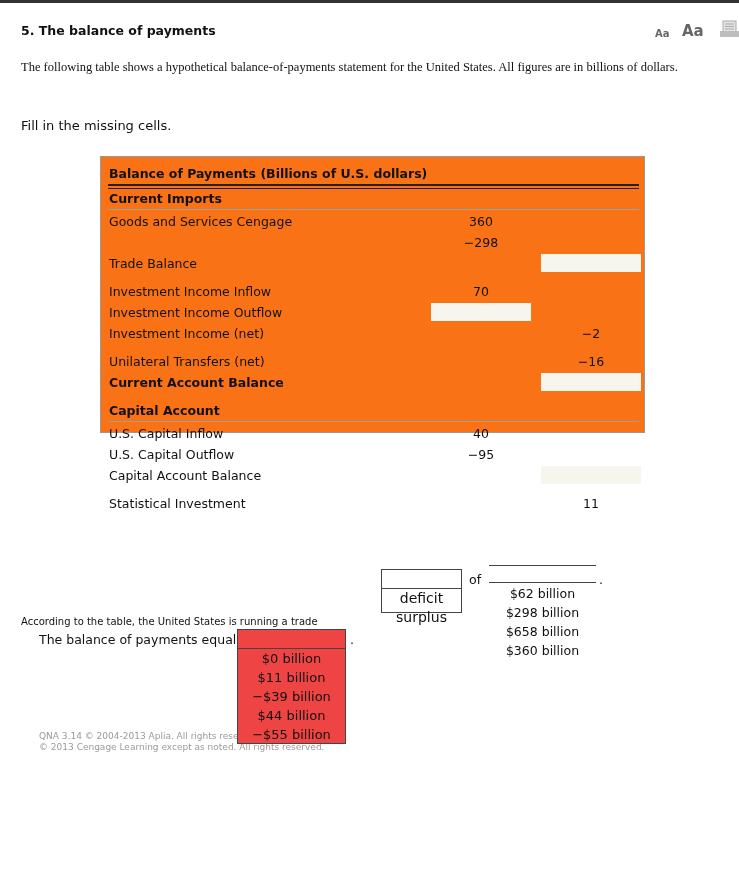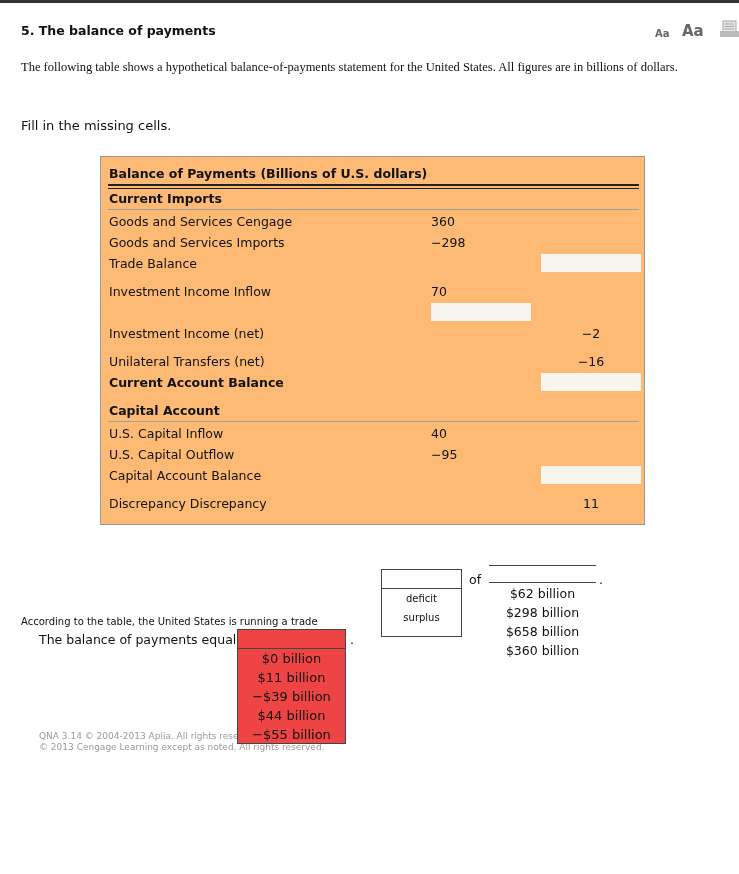--- a/index.html
+++ b/index.html
@@ -9,38 +9,38 @@
     }
     .topbar { position: absolute; left: 0; top: 0; width: 739px; height: 3px; background: #333; }
     .title { position: absolute; left: 21px; top: 23px; font-size: 12.5px; font-weight: bold; }
     .font-small { position: absolute; left: 655px; top: 28px; font-size: 10px; font-weight: bold; color: #666; cursor: pointer; }
     .font-large { position: absolute; left: 682px; top: 22px; font-size: 15px; font-weight: bold; color: #666; cursor: pointer; }
     .print-icon { position: absolute; left: 719px; top: 20px; width: 22px; height: 18px; cursor: pointer; }
     .intro { position: absolute; left: 21px; top: 57px; width: 700px; font-size: 12.5px; line-height: 20px; font-family: Liberation Serif, serif; }
     .instruct { position: absolute; left: 21px; top: 118px; font-size: 13px; }
 
     .bop-table {
-      position: absolute; left: 100px; top: 156px; width: 545px; height: 369px;
-      background: #fdba74; border: 1px solid #9a9a92; box-sizing: border-box;
+      position: absolute; left: 100px; top: 156px; width: 545px; height: 277px;
+      background: #f97316; border: 1px solid #9a9a92; box-sizing: border-box;
       font-size: 12.5px;
     }
     .bop-table .cap { position: absolute; left: 8px; top: 9px; font-weight: bold; }
     .dbl { position: absolute; left: 7px; right: 5px; height: 0; border-top: 2px solid #222; }
     .dbl2 { position: absolute; left: 7px; right: 5px; height: 0; border-top: 1px solid #222; }
     .rule { position: absolute; left: 7px; right: 5px; height: 0; border-top: 1px solid #a0a09a; }
     .row-label { position: absolute; left: 8px; }
     .row-label.b { font-weight: bold; }
-    .val1 { position: absolute; left: 330px; width: 100px; text-align: left; }
+    .val1 { position: absolute; left: 330px; width: 100px; text-align: center; }
     .val2 { position: absolute; left: 440px; width: 100px; text-align: center; }
     .inp { position: absolute; width: 100px; height: 18px; background: #f6f5ee; border: none; padding: 0; cursor: text; }
     .inp.c1 { left: 330px; }
     .inp.c2 { left: 440px; }
 
     .q1 { position: absolute; left: 21px; top: 572px; font-size: 10px; margin-top: 44px; }
-    .sel1 { position: absolute; left: 381px; top: 569px; width: 81px; height: 68px; border: 1px solid #444; box-sizing: border-box; font-size: 10px; }
+    .sel1 { position: absolute; left: 381px; top: 569px; width: 81px; height: 44px; border: 1px solid #444; box-sizing: border-box; font-size: 14px; }
     .sel1 .head { height: 18px; border-bottom: 1px solid #444; cursor: pointer; }
     .opt { text-align: center; line-height: 19px; cursor: pointer; }
     .of { position: absolute; left: 469px; top: 572px; font-size: 12.5px; }
     .blank-top { position: absolute; left: 489px; top: 565px; width: 107px; border-top: 1px solid #444; }
     .blank-bot { position: absolute; left: 489px; top: 582px; width: 107px; border-top: 1px solid #444; cursor: pointer; }
     .period1 { position: absolute; left: 599px; top: 572px; font-size: 12.5px; }
     .list2 { position: absolute; left: 489px; top: 584px; width: 107px; font-size: 12.5px; }
     .list2 .opt { line-height: 19px; }
 
     .q2 { position: absolute; left: 39px; top: 632px; font-size: 12.5px; }
@@ -72,29 +72,29 @@
 <div class="bop-table">
   <div class="cap">Balance of Payments (Billions of U.S. dollars)</div>
   <div class="dbl" style="top:27px"></div>
   <div class="dbl2" style="top:31px"></div>
   <div class="row-label b" style="top:34px">Current Imports</div>
   <div class="rule" style="top:52px"></div>
 
   <div class="row-label" style="top:57px">Goods and Services Cengage</div>
   <div class="val1" style="top:57px">360</div>
 
-  <div class="row-label" style="top:78px">Goods and Services Imports</div>
   <div class="val1" style="top:78px">−298</div>
 
   <div class="row-label" style="top:99px">Trade Balance</div>
   <input class="inp c2" style="top: 97px;" type="text">
 
   <div class="row-label" style="top:127px">Investment Income Inflow</div>
   <div class="val1" style="top:127px">70</div>
 
+  <div class="row-label" style="top:148px">Investment Income Outflow</div>
   <input class="inp c1" style="top: 146px;" type="text">
 
   <div class="row-label" style="top:169px">Investment Income (net)</div>
   <div class="val2" style="top:169px">−2</div>
 
   <div class="row-label" style="top:197px">Unilateral Transfers (net)</div>
   <div class="val2" style="top:197px">−16</div>
 
   <div class="row-label b" style="top:218px">Current Account Balance</div>
   <input class="inp c2" style="top: 216px;" type="text">
@@ -104,21 +104,21 @@
 
   <div class="row-label" style="top:269px">U.S. Capital Inflow</div>
   <div class="val1" style="top:269px">40</div>
 
   <div class="row-label" style="top:290px">U.S. Capital Outflow</div>
   <div class="val1" style="top:290px">−95</div>
 
   <div class="row-label" style="top:311px">Capital Account Balance</div>
   <input class="inp c2" style="top: 309px;" type="text">
 
-  <div class="row-label" style="top:339px">Discrepancy Discrepancy</div>
+  <div class="row-label" style="top:339px">Statistical Investment</div>
   <div class="val2" style="top:339px">11</div>
 </div>
 
 <div class="q1">According to the table, the United States is running a trade</div>
 <div class="sel1">
   <div class="head"></div>
   <div class="opt">deficit</div>
   <div class="opt">surplus</div>
 </div>
 <div class="of">of</div>

